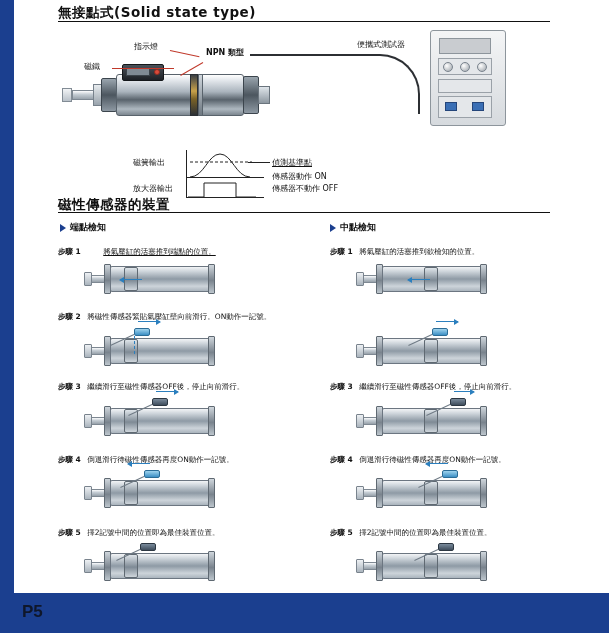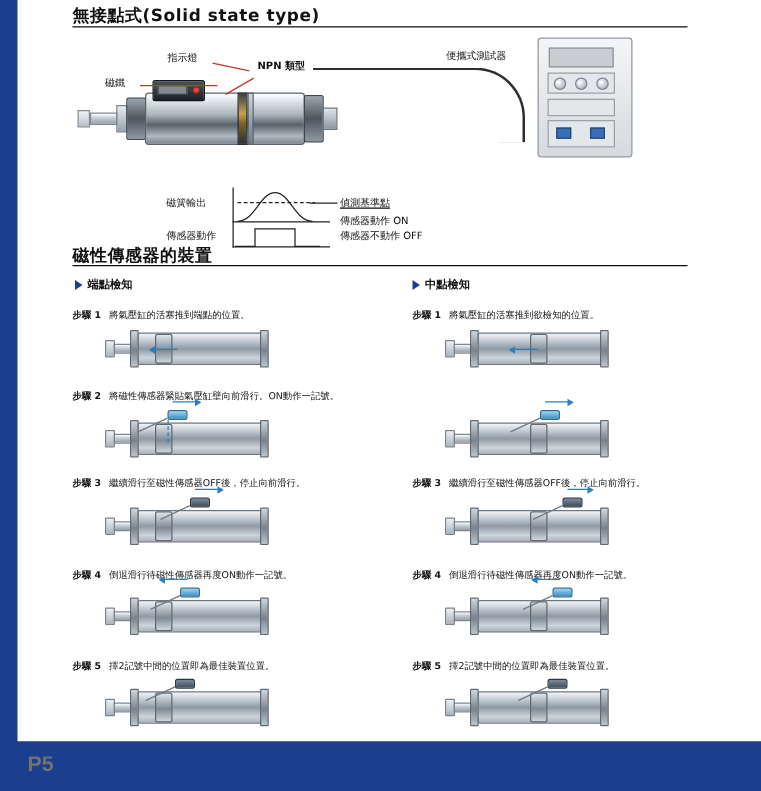--- a/index.html
+++ b/index.html
@@ -132,21 +132,21 @@
     border-left:none;
     border-right:5px solid #2b7fbe;
   }
   .cyl .dashline {
     position:absolute; border-top:1px dashed #2b7fbe; height:0;
   }
 
   
   .pagenum {
     position:absolute;
-    color:#737373;
+    color:#0f172a;
     font-size:17px;
     font-weight:bold;
     font-family:"Liberation Sans", sans-serif;
     text-align:right;
   }
 
   
   .tester {
     position:absolute;
     background:linear-gradient(to bottom,#f4f5f6,#d6dade);
@@ -250,38 +250,38 @@
   <div class="lbl" style="left:272px; top:158px;text-decoration:underline;">偵測基準點</div>
   <div class="leader k" style="left:248px; top:162px; width:22px; height:1px;"></div>
 
   <div class="graphbox" style="left:186px; top:178px; width:78px; height:20px;">
     <div class="axis" style="left:0; top:0; width:1px; height:20px;"></div>
     <div class="axis" style="left:0; top:19px; width:78px; height:1px;"></div>
     <svg width="78" height="20" style="position:absolute; left:0; top:0;">
       <path d="M2 19 L18 19 L18 5 L50 5 L50 19 L70 19" fill="none" stroke="#222" stroke-width="1"></path>
     </svg>
   </div>
-  <div class="lbl" style="left:133px; top:184px;">傳感器動作</div>
+  <div class="lbl" style="left:133px; top:184px;">放大器輸出</div>
   <div class="lbl" style="left:272px; top:172px;">傳感器動作 ON</div>
   <div class="lbl" style="left:272px; top:184px;">傳感器不動作 OFF</div>
 
 
   <div class="h-title" style="left:58px; top:196px;">磁性傳感器的裝置</div>
   <div class="h-rule" style="left:58px; top:212px; width:492px;"></div>
 
   <div class="col-head" style="left:60px; top:221px;">
     <span class="tri"></span><span>端點檢知</span>
   </div>
   <div class="col-head" style="left:330px; top:221px;">
     <span class="tri"></span><span>中點檢知</span>
   </div>
 
   <div class="step" style="left:58px; top:247px;">
     <b>步驟 1</b>
-    <span style="margin-left:4px;">將氣壓缸的活塞推到端點的位置。</span>
+    <span style="margin-left:20px;text-decoration:underline;">將氣壓缸的活塞推到端點的位置。</span>
   </div>
   <div class="cyl" style="left:90px; top:258px; width:150px; height:44px;">
     <div class="rod rodl"></div>
     <div class="tip"></div>
     <div class="nut" style="left:14px;"></div>
     <div class="body"></div>
     <div class="nut" style="left:118px;"></div>
     <div class="piston" style="left:34px;"></div>
     <div class="arrow rev" style="left:30px; top:21px; width:22px;"></div>
   </div>

